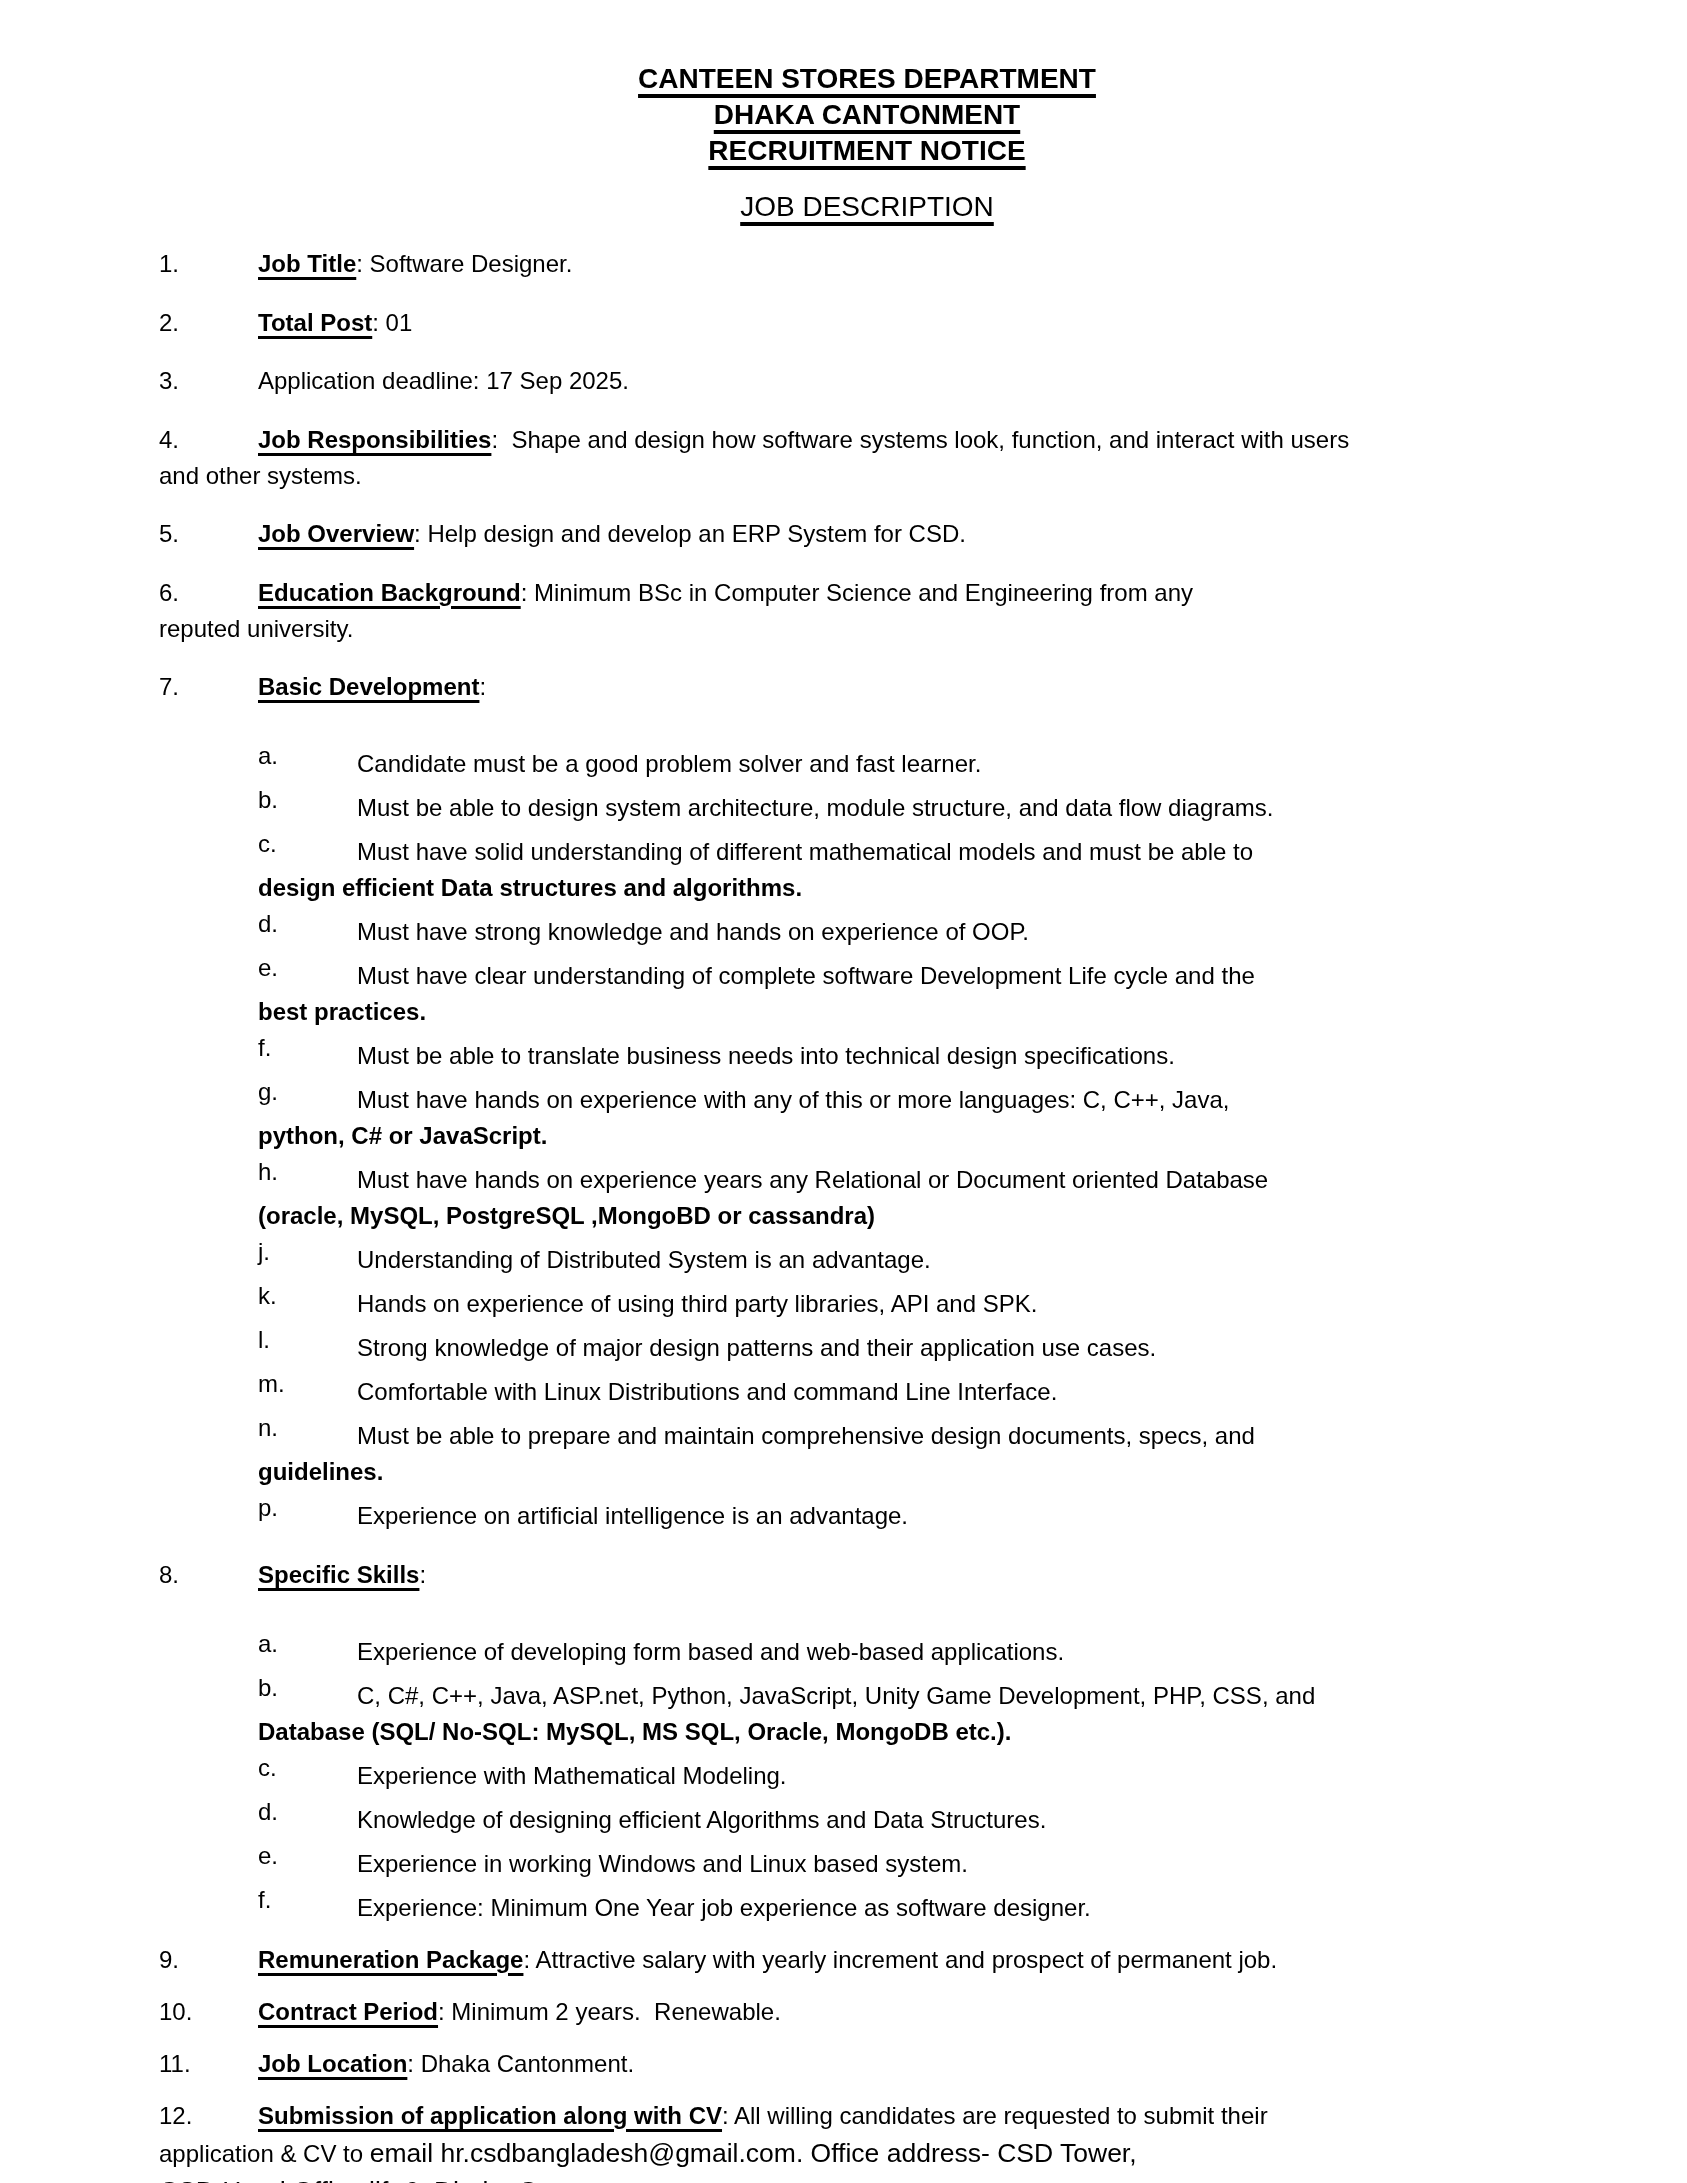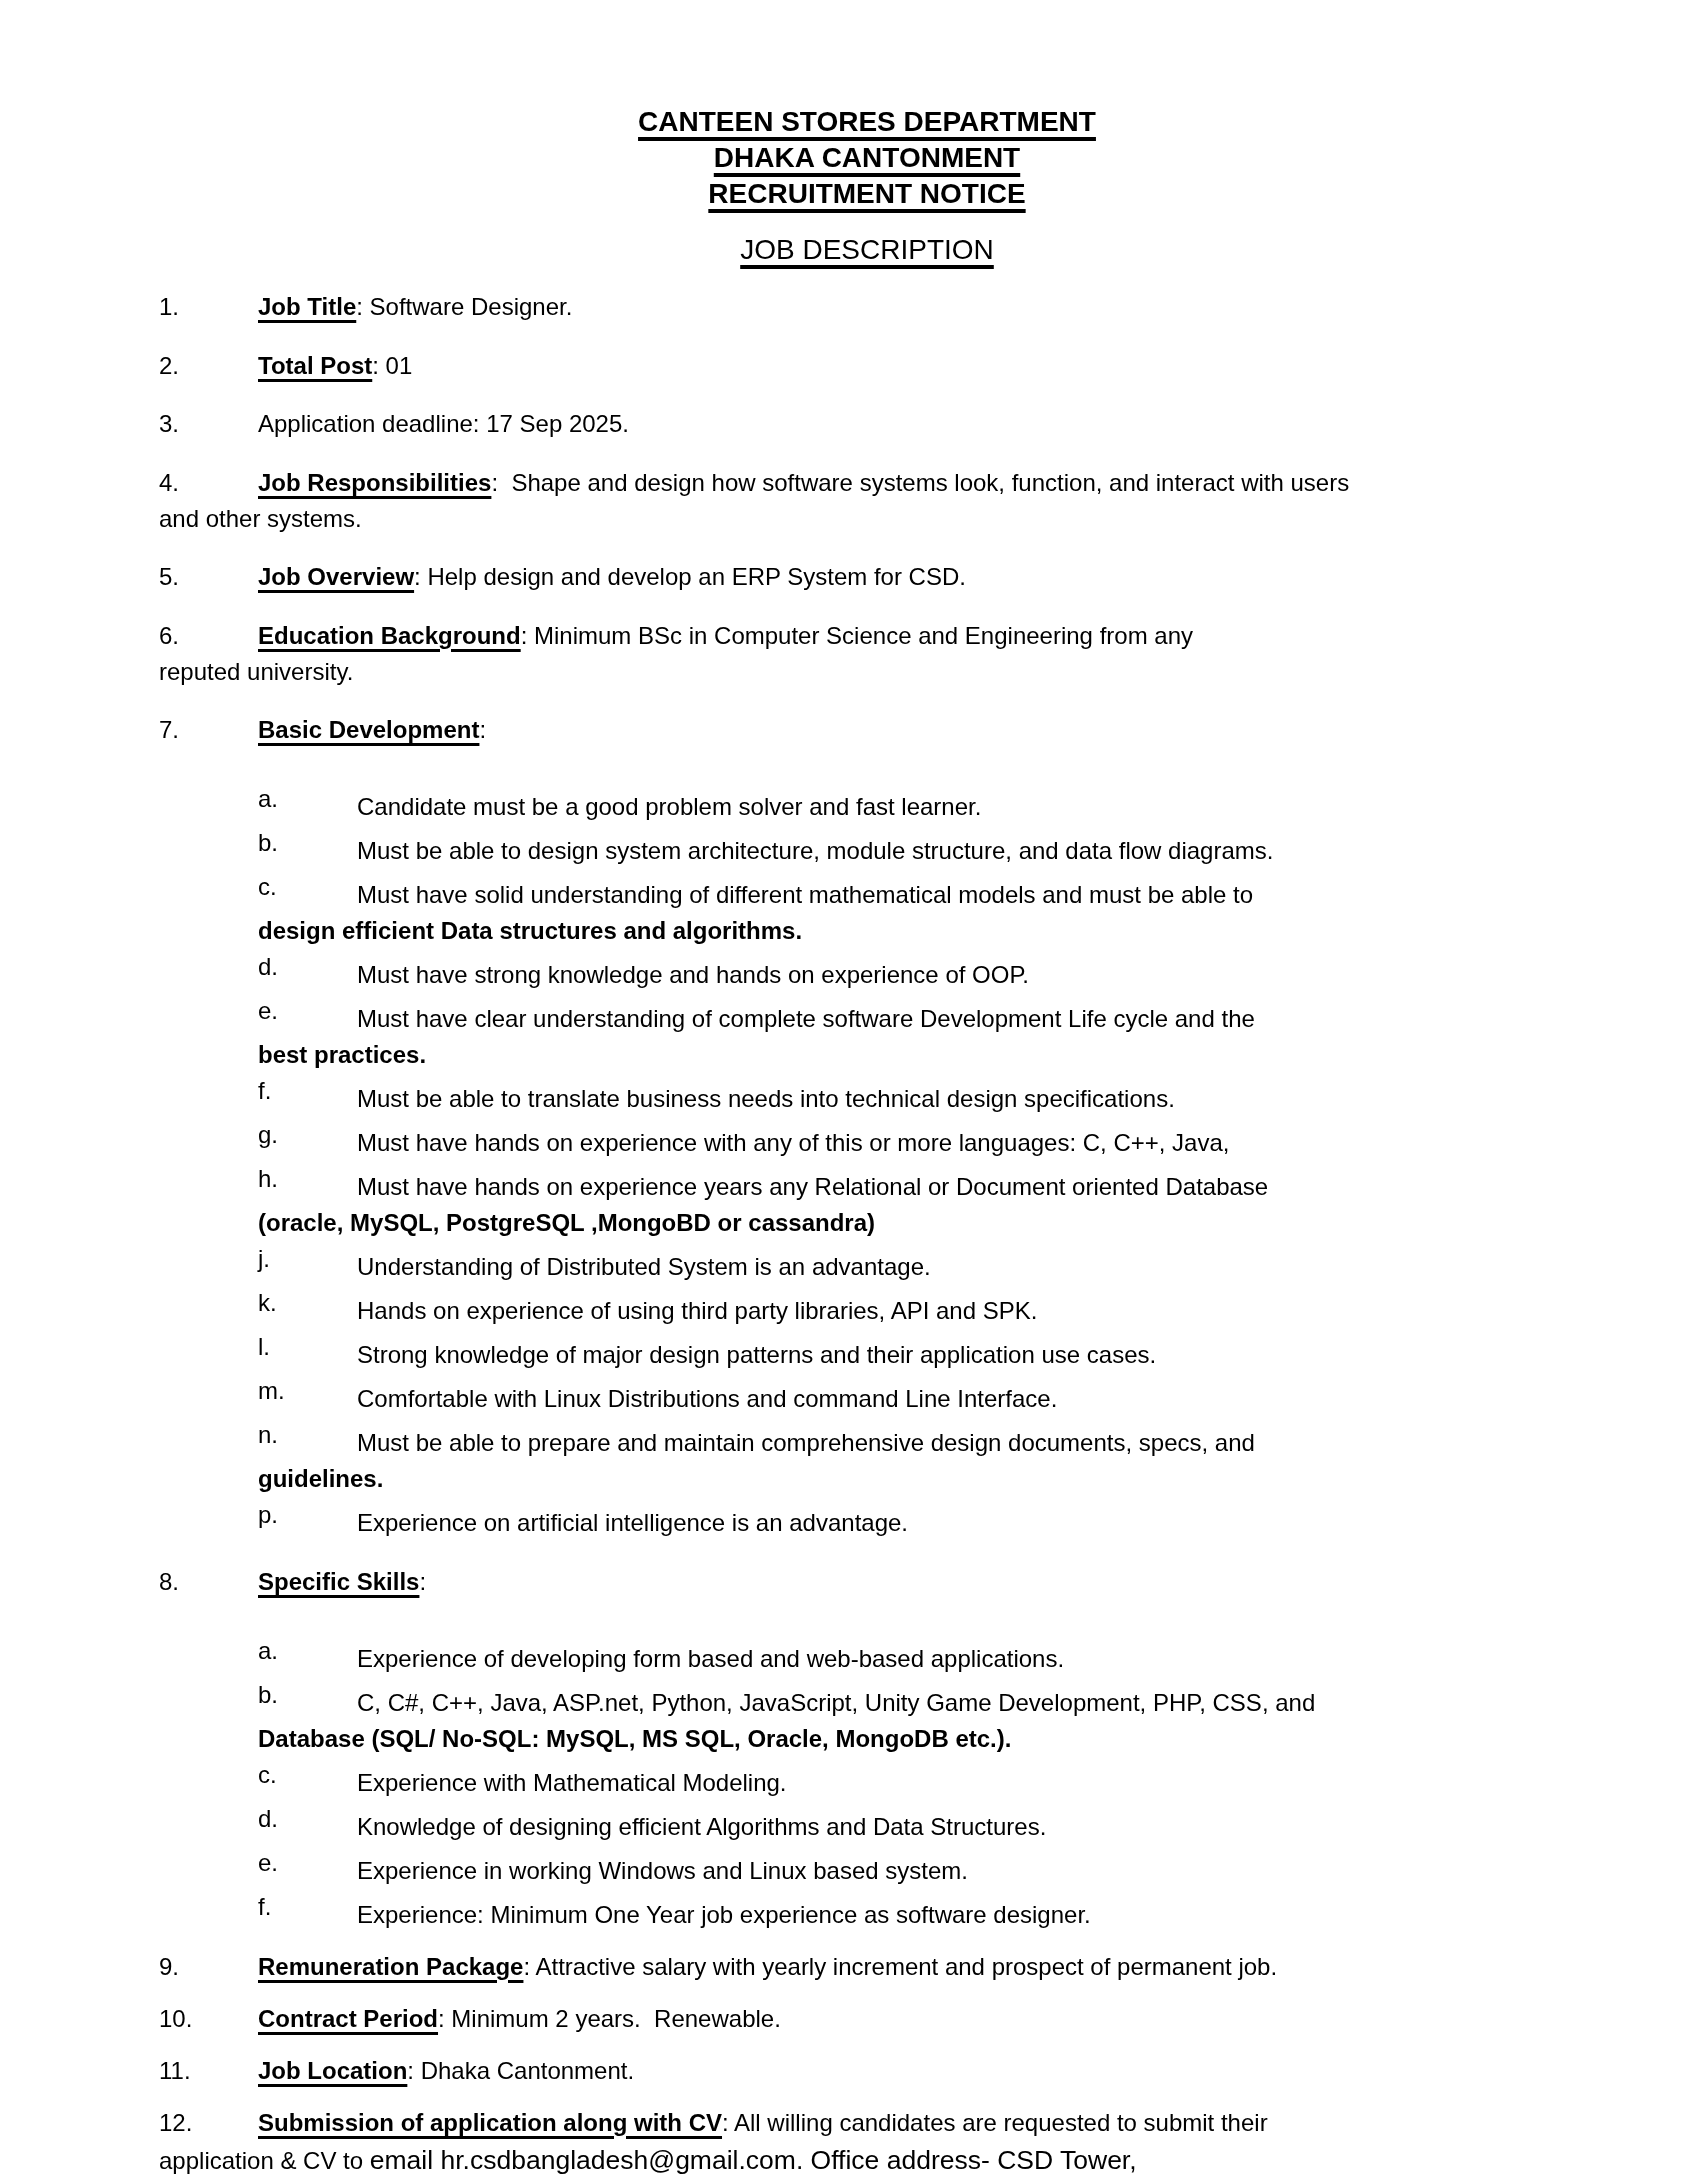--- a/index.html
+++ b/index.html
@@ -9,21 +9,21 @@
     background: #ffffff;
     color: #000000;
     font-family: "Liberation Sans", sans-serif;
     font-size: 24px;
     overflow: hidden;
   }
   .page {
     box-sizing: border-box;
     width: 1687px;
     height: 2183px;
-    padding: 104px 112px 0 159px;
+    padding: 61px 112px 0 159px;
   }
   .doc-title-line {
     text-align: center;
     font-weight: bold;
     font-size: 28px;
     line-height: 36px;
     white-space: pre;
   }
   .doc-title-line .u, .subtitle .u {
     text-decoration: underline;
@@ -129,20 +129,21 @@
   <div class="sublist">
     <div class="sub-line"><span class="letter">a.</span><span class="sub-text">Candidate must be a good problem solver and fast learner.</span></div>
     <div class="sub-line"><span class="letter">b.</span><span class="sub-text">Must be able to design system architecture, module structure, and data flow diagrams.</span></div>
     <div class="sub-line"><span class="letter">c.</span><span class="sub-text">Must have solid understanding of different mathematical models and must be able to</span></div>
     <div class="sub-wrap">design efficient Data structures and algorithms.</div>
     <div class="sub-line"><span class="letter">d.</span><span class="sub-text">Must have strong knowledge and hands on experience of OOP.</span></div>
     <div class="sub-line"><span class="letter">e.</span><span class="sub-text">Must have clear understanding of complete software Development Life cycle and the</span></div>
     <div class="sub-wrap">best practices.</div>
     <div class="sub-line"><span class="letter">f.</span><span class="sub-text">Must be able to translate business needs into technical design specifications.</span></div>
     <div class="sub-line"><span class="letter">g.</span><span class="sub-text">Must have hands on experience with any of this or more languages: C, C++, Java,</span></div>
+    <div class="sub-wrap">python, C# or JavaScript.</div>
     <div class="sub-line"><span class="letter">h.</span><span class="sub-text">Must have hands on experience years any Relational or Document oriented Database</span></div>
     <div class="sub-wrap">(oracle, MySQL, PostgreSQL ,MongoBD or cassandra)</div>
     <div class="sub-line"><span class="letter">j.</span><span class="sub-text">Understanding of Distributed System is an advantage.</span></div>
     <div class="sub-line"><span class="letter">k.</span><span class="sub-text">Hands on experience of using third party libraries, API and SPK.</span></div>
     <div class="sub-line"><span class="letter">l.</span><span class="sub-text">Strong knowledge of major design patterns and their application use cases.</span></div>
     <div class="sub-line"><span class="letter">m.</span><span class="sub-text">Comfortable with Linux Distributions and command Line Interface.</span></div>
     <div class="sub-line"><span class="letter">n.</span><span class="sub-text">Must be able to prepare and maintain comprehensive design documents, specs, and</span></div>
     <div class="sub-wrap">guidelines.</div>
     <div class="sub-line"><span class="letter">p.</span><span class="sub-text">Experience on artificial intelligence is an advantage.</span></div>
   </div>

